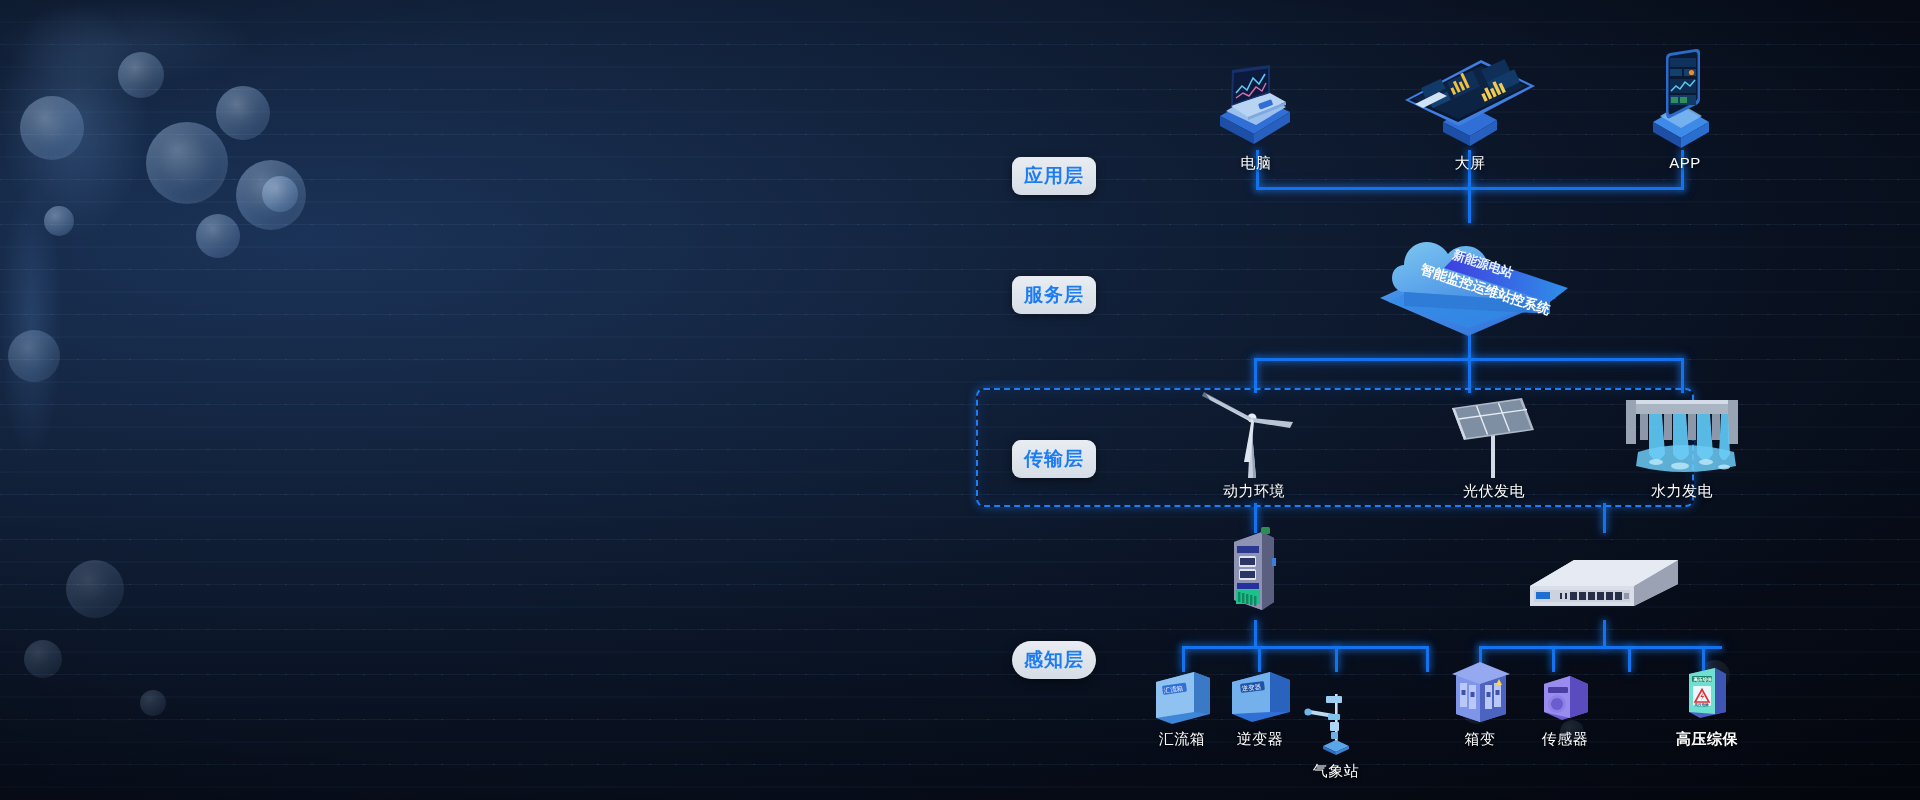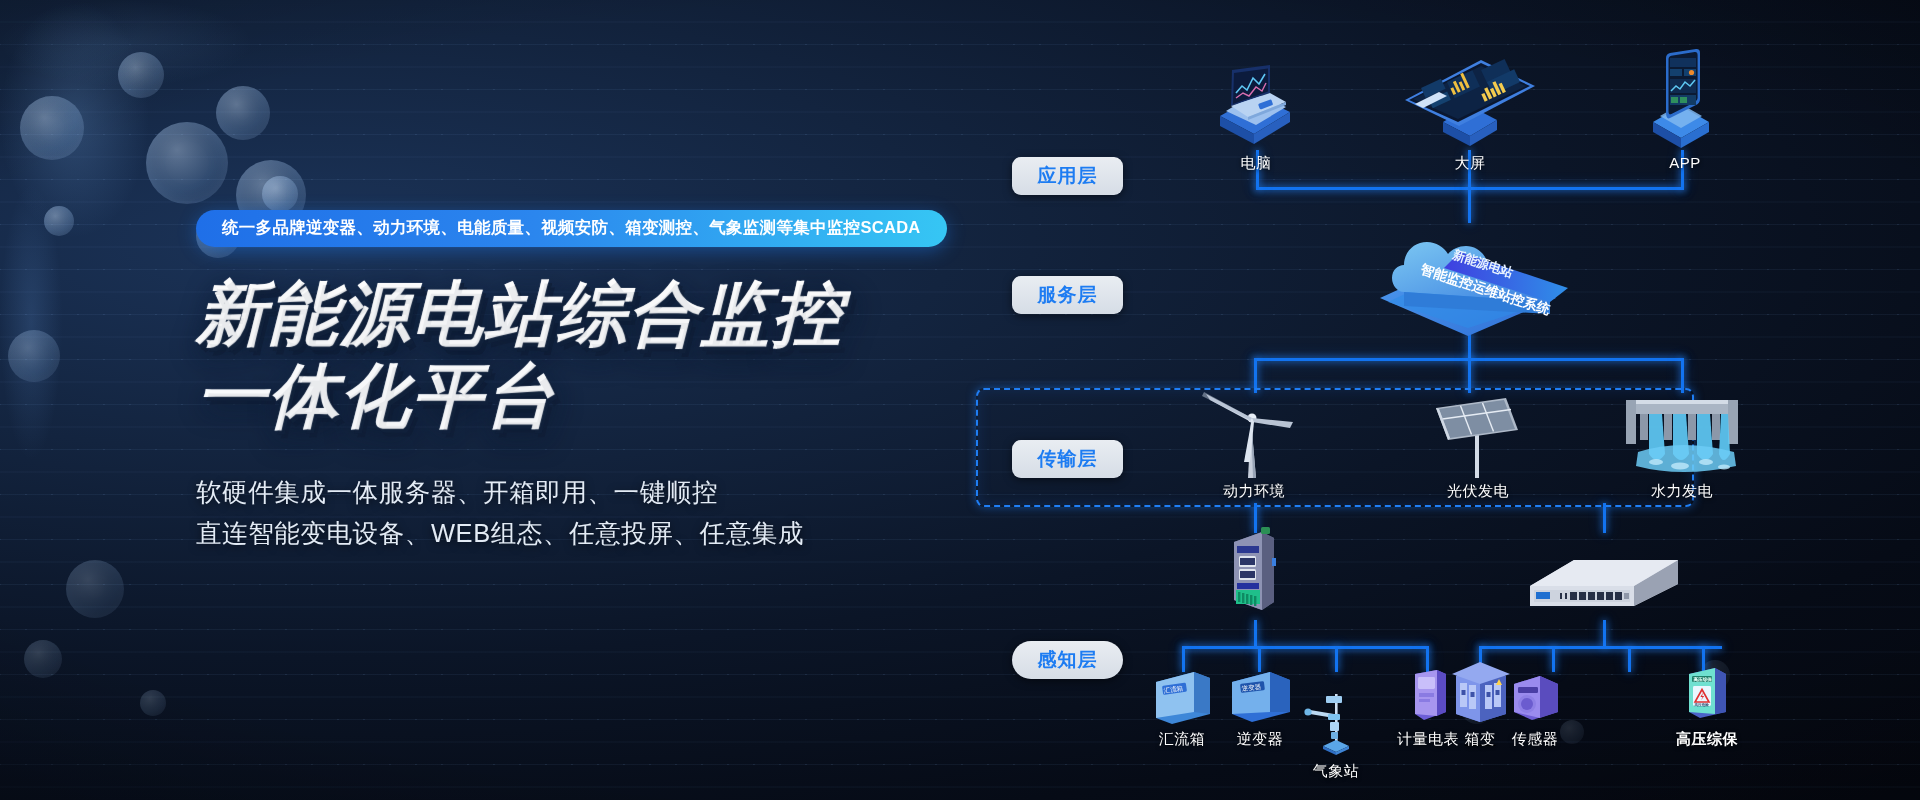--- a/index.html
+++ b/index.html
@@ -65,21 +65,21 @@
   }
   .title .ln{display:block;}
   .sub{margin-top:34px;color:#e3ebf5;font-size:25.5px;line-height:1.62;letter-spacing:.6px;
        text-shadow:0 2px 8px rgba(0,0,0,.65);}
   .sub .ln{display:block;white-space:nowrap;}
 
   
   .diagram{position:absolute;left:990px;top:0;width:930px;height:800px;}
   .layer-tag{
     position:absolute;display:flex;align-items:center;justify-content:center;
-    width:111px;height:38px;border-radius:9px;
+    width:84px;height:38px;border-radius:9px;
     background:linear-gradient(180deg,#e9edf2 0%,#d6dde6 100%);
     color:#1d7cf2;font-size:19px;font-weight:700;letter-spacing:1px;
     box-shadow:0 2px 8px rgba(0,0,0,.5);
   }
   .node{position:absolute;text-align:center;}
   .node .nlabel{
     display:block;margin-top:4px;color:#ffffff;font-size:15px;letter-spacing:.5px;
     white-space:nowrap;text-shadow:0 1px 4px rgba(0,0,0,.85);
   }
   .wire{position:absolute;background:#1273f0;box-shadow:0 0 7px rgba(35,130,250,.95),0 0 14px rgba(35,130,250,.45);}
@@ -109,31 +109,20 @@
   <div class="bokeh" style="left:44px;top:206px;width:30px;height:30px;"></div>
   <div class="bokeh" style="left:8px;top:330px;width:52px;height:52px;opacity:.7;"></div>
   <div class="bokeh" style="left:66px;top:560px;width:58px;height:58px;opacity:.55;"></div>
   <div class="bokeh" style="left:24px;top:640px;width:38px;height:38px;opacity:.5;"></div>
   <div class="bokeh" style="left:140px;top:690px;width:26px;height:26px;opacity:.45;"></div>
   <div class="bokeh" style="left:1460px;top:690px;width:34px;height:34px;opacity:.35;"></div>
   <div class="bokeh" style="left:1560px;top:720px;width:24px;height:24px;opacity:.3;"></div>
   <div class="bokeh" style="left:1700px;top:660px;width:30px;height:30px;opacity:.28;"></div>
   <div class="vignette"></div>
 
-  <div class="copy">
-    <div class="pill">统一多品牌逆变器、动力环境、电能质量、视频安防、箱变测控、气象监测等集中监控SCADA</div>
-    <div class="title">
-      <span class="ln">新能源电站综合监控</span>
-      <span class="ln">一体化平台</span>
-    </div>
-    <div class="sub">
-      <span class="ln">软硬件集成一体服务器、开箱即用、一键顺控</span>
-      <span class="ln">直连智能变电设备、WEB组态、任意投屏、任意集成</span>
-    </div>
-  </div>
 
   <div class="diagram">
 
     <div class="layer-tag" style="left:22px;top:157px;">
         <span>应用层</span>
       </div>
     <div class="layer-tag" style="left:22px;top:276px;">
         <span>服务层</span>
       </div>
     <div class="layer-tag" style="left:22px;top:440px;">
@@ -291,21 +280,21 @@
         <path d="M61 28 L66 86 L63 86 Z" fill="#98a4b6"></path>
         <circle cx="62" cy="26" r="4.5" fill="#e8eef7"></circle>
         <path d="M62 26 L16 2 L20 8 L61 30 Z" fill="#cfd8e6"></path>
         <path d="M62 26 L103 30 L100 36 L62 30 Z" fill="#b9c4d4"></path>
         <path d="M62 26 L54 70 L60 70 L64 30 Z" fill="#dde5f0"></path>
         <path d="M62 26 L14 0 L12 4 L60 28 Z" fill="#a9b6c8" opacity=".55"></path>
       </svg>
       <span class="nlabel">动力环境</span>
     </div>
 
-    <div class="node" style="left:424px;top:392px;width:128px;">
+    <div class="node" style="left:440px;top:392px;width:128px;">
       <svg width="128" height="86" viewBox="0 0 128 86">
         <rect x="61" y="32" width="4" height="54" fill="#d3dbe6"></rect>
         <path d="M22 16 L92 6 L104 38 L34 48 Z" fill="#aeb9c8"></path>
         <path d="M25 17 L90 8 L101 37 L36 46 Z" fill="#7e8ea3"></path>
         <g stroke="#e6ecf4" stroke-width="1.4" fill="none">
           <path d="M46.5 13.8 L57.5 42.5"></path>
             <path d="M68.5 10.9 L79.5 39.6"></path>
           <path d="M28.5 27 L97 17.5"></path>
         </g>
         <path d="M22 16 L34 48 L36 46 L25 17 Z" fill="#cfd8e4"></path>
@@ -419,31 +408,20 @@
         <rect x="38" y="26" width="12" height="6" rx="1" fill="#7ec2ee"></rect>
         <rect x="40" y="34" width="9" height="9" rx="1" fill="#aed6f5"></rect>
         <rect x="41" y="44" width="7" height="7" rx="1" fill="#6fb0e2"></rect>
         <path d="M33 58 L46 52 L59 58 L46 64 Z" fill="#5aa6e8"></path>
         <path d="M33 58 L46 64 L46 67 L33 61 Z" fill="#2f6fc4"></path>
         <path d="M46 64 L59 58 L59 61 L46 67 Z" fill="#3f84d4"></path>
       </svg>
       <span class="nlabel">气象站</span>
     </div>
 
-    <div class="node" style="left:392px;top:664px;width:92px;">
-      <svg width="92" height="62" viewBox="0 0 92 62">
-        <path d="M33 10 L55 6 L64 10 L64 48 L42 56 L33 50 Z" fill="#6d5ed8"></path>
-        <path d="M33 10 L55 6 L55 52 L33 50 Z" fill="#a796ef"></path>
-        <path d="M55 6 L64 10 L64 48 L55 52 Z" fill="#5b4cc4"></path>
-        <rect x="36" y="13" width="17" height="12" rx="1.4" fill="#c9bffa"></rect>
-        <rect x="37" y="29" width="15" height="4" fill="#8a7be2"></rect>
-        <rect x="37" y="35" width="11" height="3" fill="#8a7be2"></rect>
-      </svg>
-      <span class="nlabel">计量电表</span>
-    </div>
 
     <div class="node" style="left:443px;top:660px;width:94px;text-decoration:underline;">
       <svg width="94" height="66" viewBox="0 0 94 66">
         <path d="M23 16 L47 6 L73 16 L73 54 L47 62 L23 54 Z" fill="#5a74d8"></path>
         <path d="M23 16 L47 6 L47 62 L23 54 Z" fill="#7e95ea"></path>
         <path d="M47 6 L73 16 L73 54 L47 62 Z" fill="#4c63bf"></path>
         <path d="M19 14 L47 2 L77 14 L47 24 Z" fill="#94a9f0"></path>
         <g fill="#b9c8f7">
           <rect x="27" y="23" width="7" height="24"></rect>
             <rect x="36" y="25" width="7" height="24"></rect>
@@ -454,21 +432,21 @@
           <rect x="28.5" y="30" width="4" height="5"></rect>
             <rect x="37.5" y="32" width="4" height="5"></rect>
           <rect x="53.5" y="32" width="4" height="5"></rect>
             <rect x="62.5" y="30" width="4" height="5"></rect>
         </g>
         <polygon points="66,19 69,25 63,25" fill="#ffd34d"></polygon>
       </svg>
       <span class="nlabel">箱变</span>
     </div>
 
-    <div class="node" style="left:500px;top:670px;width:90px;">
+    <div class="node" style="left:530px;top:670px;width:90px;">
       <svg width="90" height="56" viewBox="0 0 90 56">
         <path d="M24 14 L50 6 L68 14 L68 42 L42 50 L24 42 Z" fill="#6f5fd6"></path>
         <path d="M24 14 L50 6 L50 48 L24 42 Z" fill="#9a8bee"></path>
         <path d="M50 6 L68 14 L68 42 L50 48 Z" fill="#5a4cbe"></path>
         <rect x="28" y="17" width="20" height="6" rx="1.2" fill="#4a3ea5"></rect>
         <ellipse cx="37" cy="34" rx="9" ry="9" fill="#8e80e6"></ellipse>
         <ellipse cx="37" cy="34" rx="6" ry="6" fill="#6b5ccf"></ellipse>
       </svg>
       <span class="nlabel">传感器</span>
     </div>

